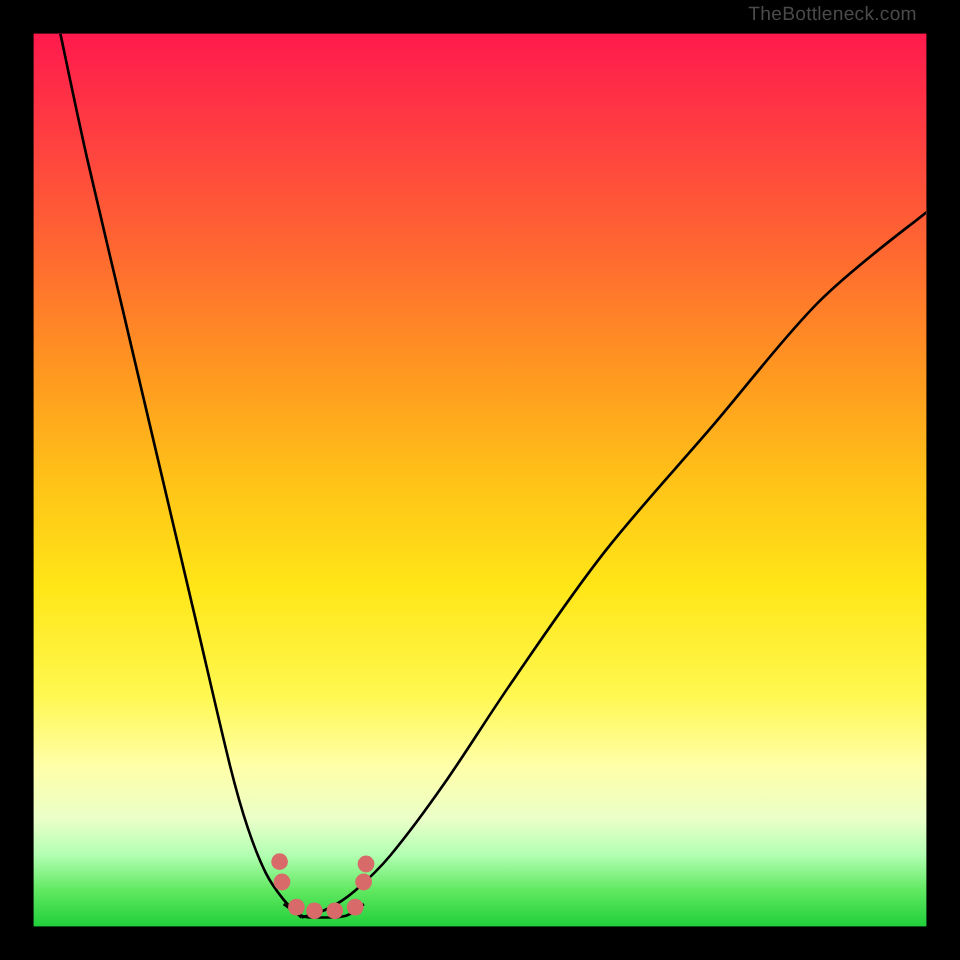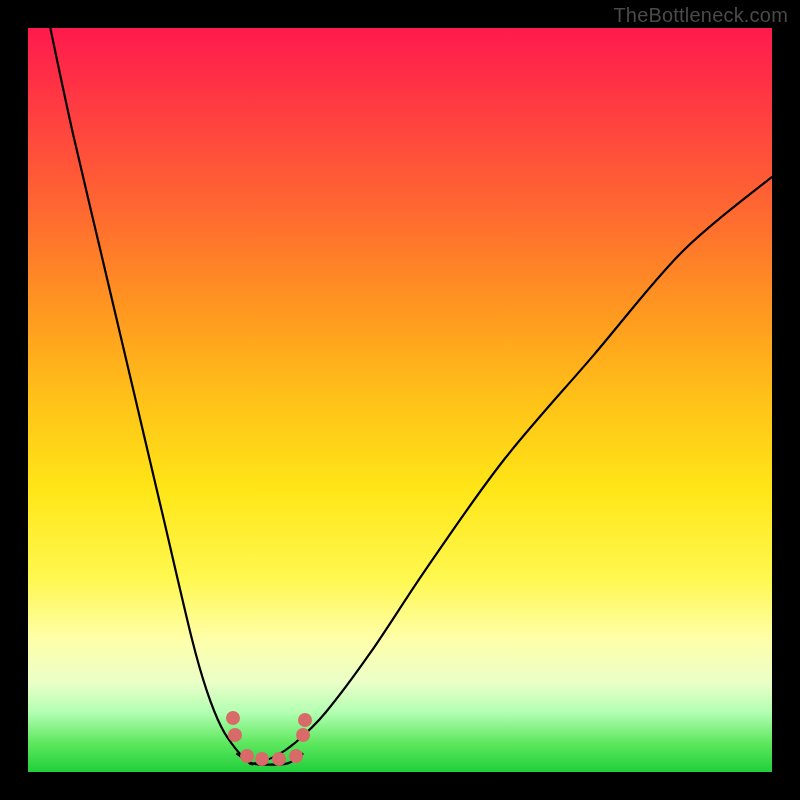--- a/index.html
+++ b/index.html
@@ -27,24 +27,24 @@
       #fff850 74%,
       #ffffa8 82%,
       #eaffc8 88%,
       #b2ffb2 92%,
       #60e860 96%,
       #20cf3a 100%);
     overflow: hidden;
   }
   .attribution {
     position: absolute;
-    right: 12px;
+    right: 36px;
     top: 4px;
     color: #4a4a4a;
-    font-size: 20px;
+    font-size: 16px;
     font-weight: 500;
     letter-spacing: 0.2px;
   }
   svg.curve {
     position: absolute;
     left: 0;
     top: 0;
     width: 744px;
     height: 744px;
   }

